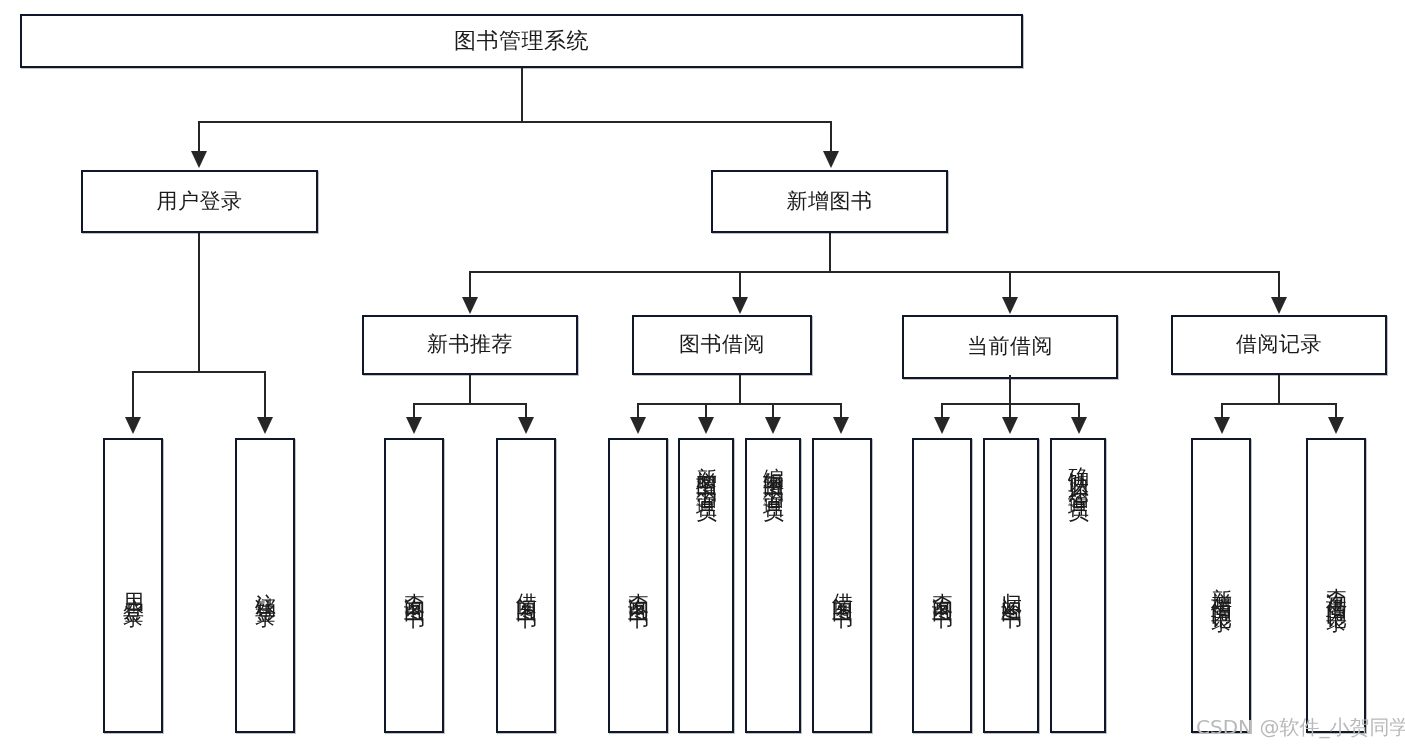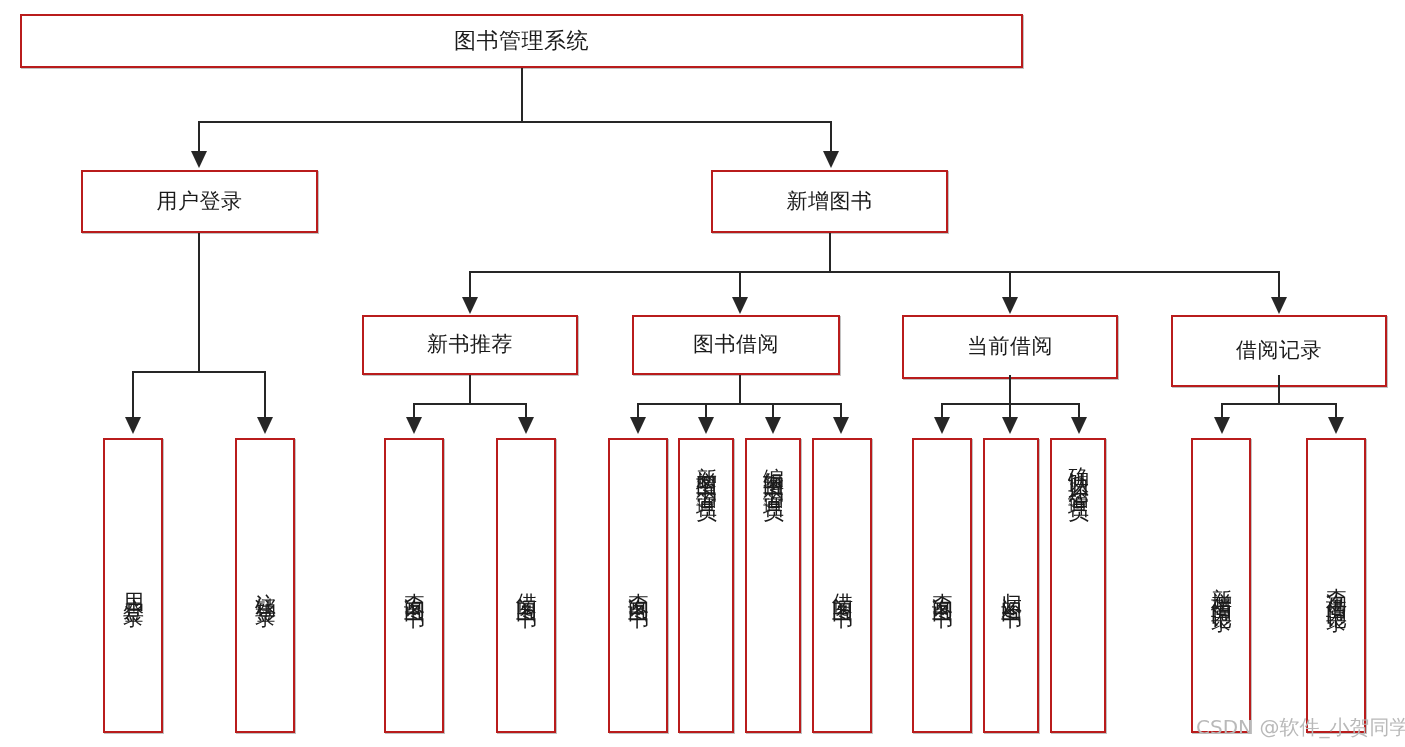--- a/index.html
+++ b/index.html
@@ -13,21 +13,21 @@
     width: 1405px;
     height: 747px;
     background: #ffffff;
     font-family: "DejaVu Sans", "Liberation Sans", sans-serif;
     overflow: hidden;
   }
   
   .node {
     position: absolute;
     box-sizing: border-box;
-    border: 2px solid #b91c1c;
+    border: 2px solid #0f172a;
     background: #ffffff;
     color: #1b1b1b;
     display: flex;
     align-items: center;
     justify-content: center;
     box-shadow: 1px 1px 0 0 rgba(120,120,120,0.45);
   }
   .node .label {
     display: block;
     white-space: nowrap;
@@ -120,27 +120,27 @@
   <div class="vline" style="left:739px; top:271px; width:2px; height:28px;"></div>
   <div class="arrow" style="left:732px; top:297px;"></div>
   <div class="vline" style="left:1009px; top:271px; width:2px; height:28px;"></div>
   <div class="arrow" style="left:1002px; top:297px;"></div>
   <div class="vline" style="left:1278px; top:271px; width:2px; height:28px;"></div>
   <div class="arrow" style="left:1271px; top:297px;"></div>
 
   <div class="node lvl2" style="left:362px; top:315px; width:216px; height:60px;text-align:right;">
     <span class="label">新书推荐</span>
   </div>
-  <div class="node lvl2" style="left:632px; top:315px; width:208px; height:60px;text-align:center;">
+  <div class="node lvl2" style="left:632px; top:315px; width:180px; height:60px;text-align:center;">
     <span class="label">图书借阅</span>
   </div>
   <div class="node lvl2" style="left:902px; top:315px; width:216px; height:64px;">
     <span class="label">当前借阅</span>
   </div>
-  <div class="node lvl2" style="left:1171px; top:315px; width:216px; height:72px;">
+  <div class="node lvl2" style="left:1171px; top:315px; width:216px; height:60px;">
     <span class="label">借阅记录</span>
   </div>
 
   <div class="vline" style="left:469px; top:375px; width:2px; height:30px;"></div>
   <div class="hline" style="left:413px; top:403px; width:114px; height:2px;"></div>
   <div class="vline" style="left:413px; top:403px; width:2px; height:16px;"></div>
   <div class="arrow" style="left:406px; top:417px;"></div>
   <div class="vline" style="left:525px; top:403px; width:2px; height:16px;"></div>
   <div class="arrow" style="left:518px; top:417px;"></div>
 

